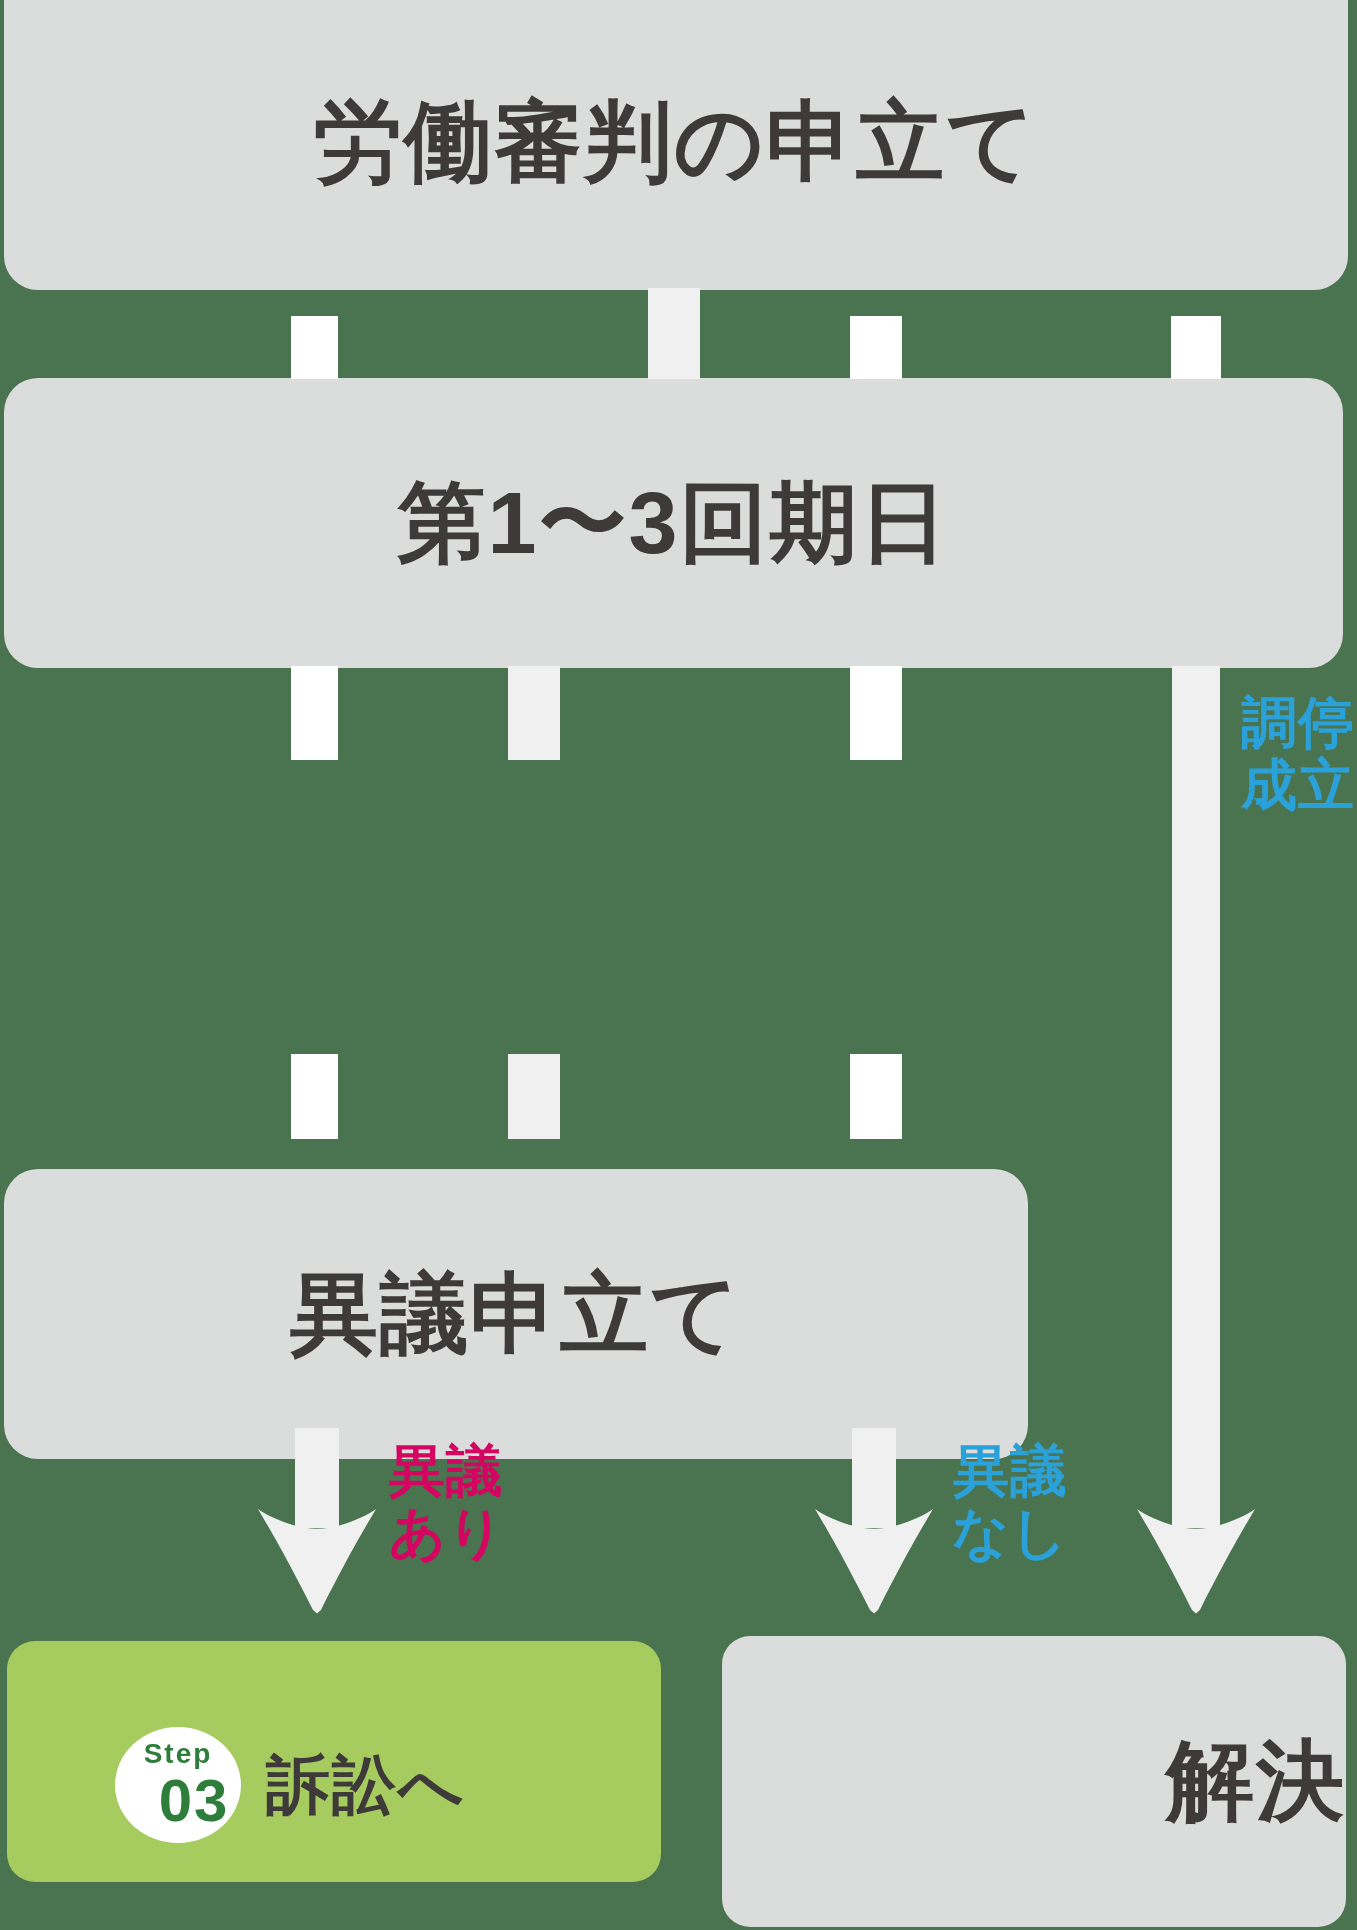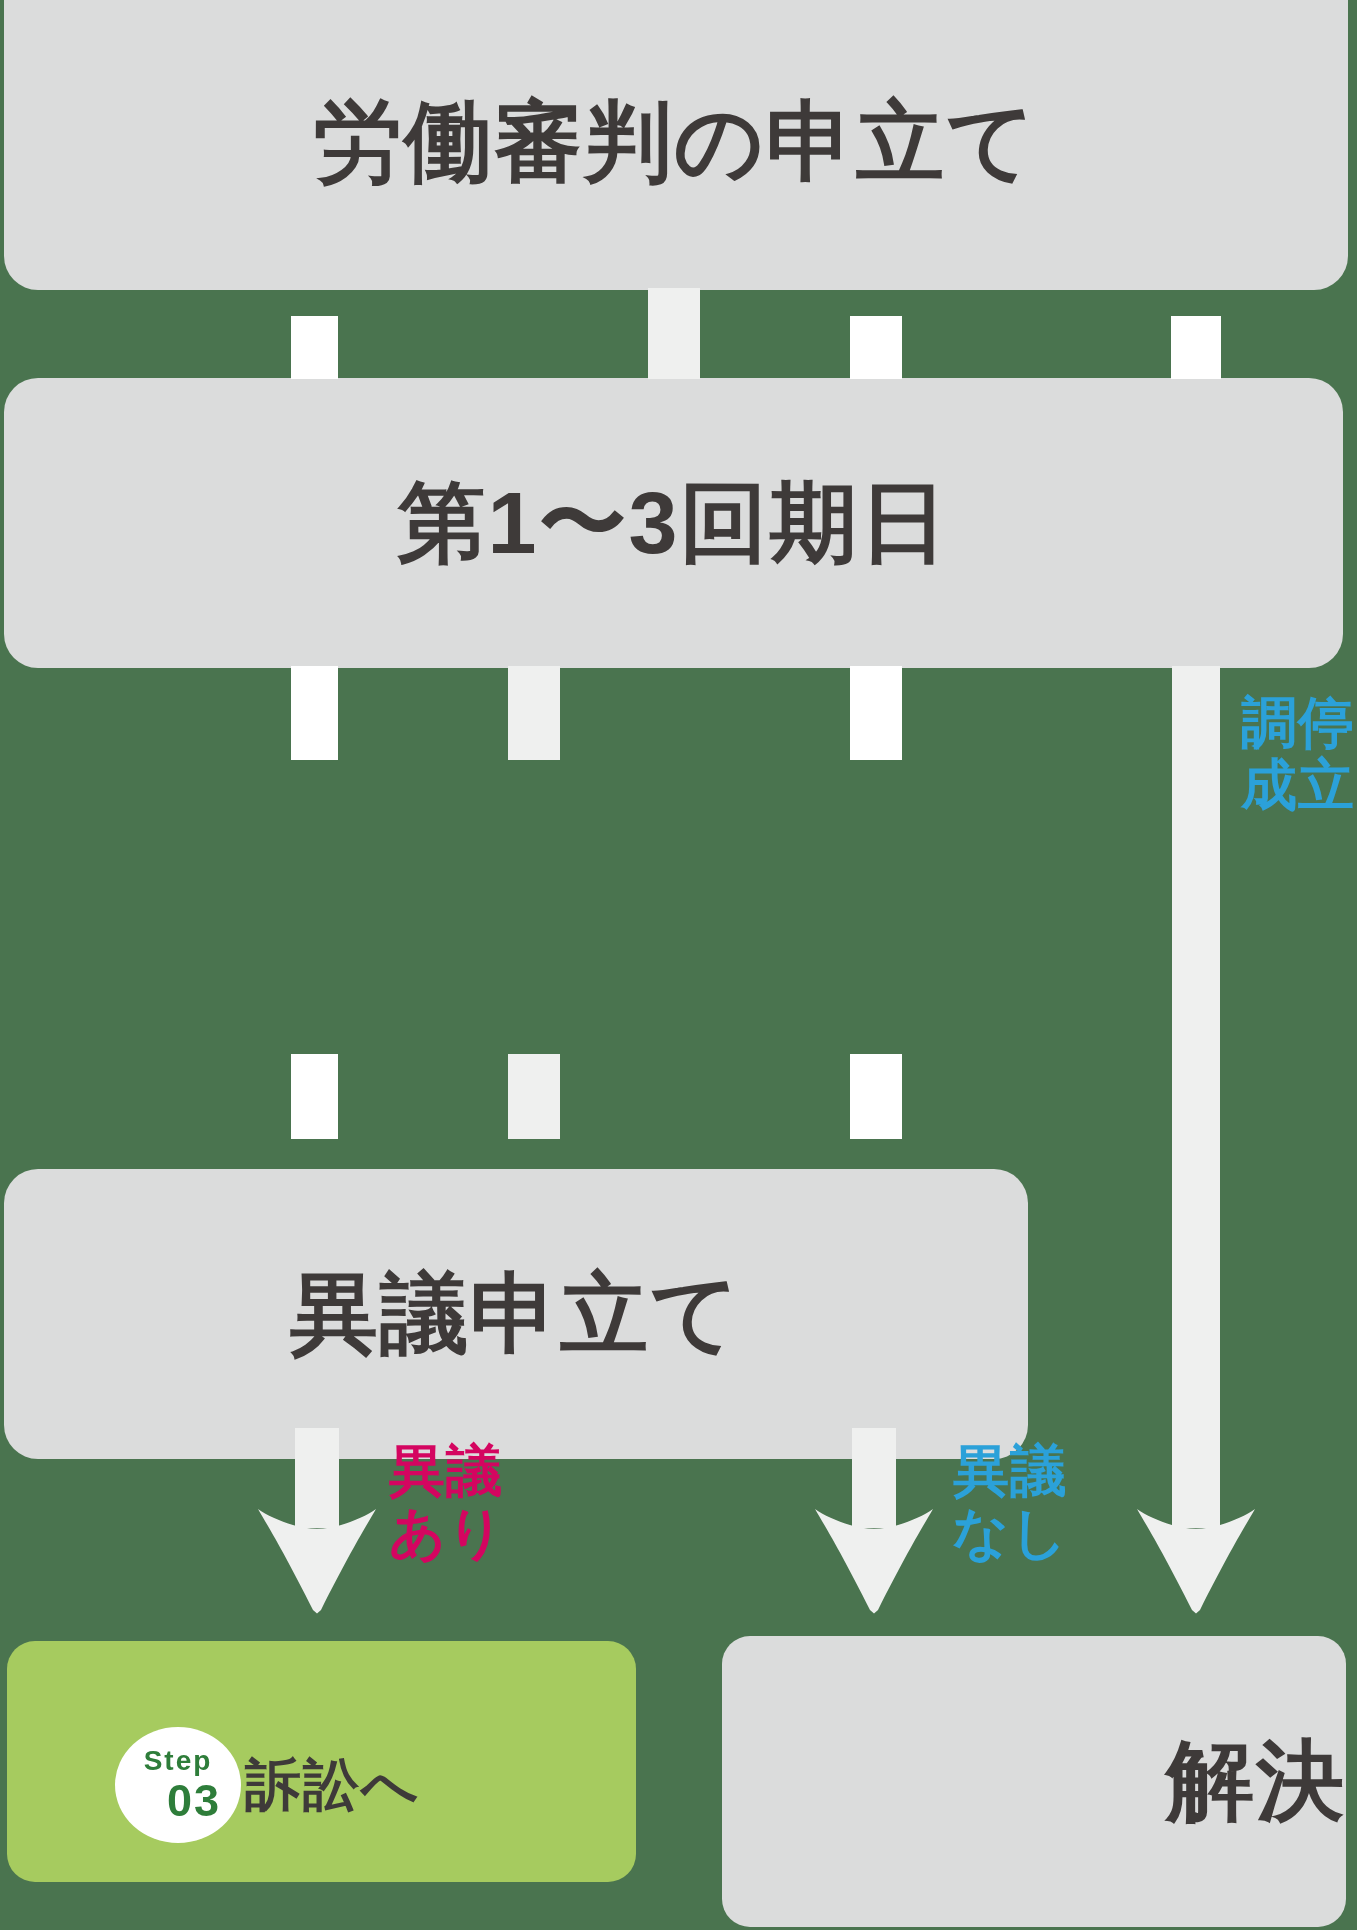--- a/index.html
+++ b/index.html
@@ -40,35 +40,35 @@
     position:absolute;font-weight:bold;font-size:56px;line-height:1.1;
     letter-spacing:1px;white-space:nowrap;
   }
   .branch-label span{display:block;}
   .blue{color:var(--accent-blue);text-align:center;}
   .pink{color:var(--accent-pink);}
   .outcome{
     position:absolute;border-radius:28px;
     color:var(--text-dark);font-weight:bold;font-size:88px;letter-spacing:2px;
   }
-  #outcome-litigation{left:7px;top:1641px;width:629px;height:241px;background:var(--outcome-green);}
+  #outcome-litigation{left:7px;top:1641px;width:629px;height:241px;background:var(--outcome-green);padding-left:25px;}
   #outcome-resolution{
     left:722px;top:1636px;width:624px;height:291px;background:var(--box-fill);
     display:flex;align-items:center;justify-content:flex-end;
   }
   .step-badge{
     position:absolute;left:108px;top:86px;width:126px;height:116px;
     background:#ffffff;border-radius:50%;
     display:flex;flex-direction:column;align-items:center;justify-content:center;
     color:var(--badge-green);
   }
   .step-word{font-size:28px;font-weight:bold;line-height:1;}
-  .step-number{font-size:45px;font-weight:bold;line-height:1;margin-top:3px;margin-left:32px;}
+  .step-number{font-size:60px;font-weight:bold;line-height:1;margin-top:3px;margin-left:32px;}
   .litigation-label{
-    position:absolute;left:238px;top:97px;font-size:56px;font-weight:bold;
+    position:absolute;left:259px;top:97px;font-size:64px;font-weight:bold;
     line-height:94px;color:var(--text-dark);letter-spacing:2px;white-space:nowrap;
   }
 </style>
 </head>
 <body>
 
 <div class="canvas">
 
   <div class="flow-box" id="box1">
     <span>労働審判の申立て</span>

